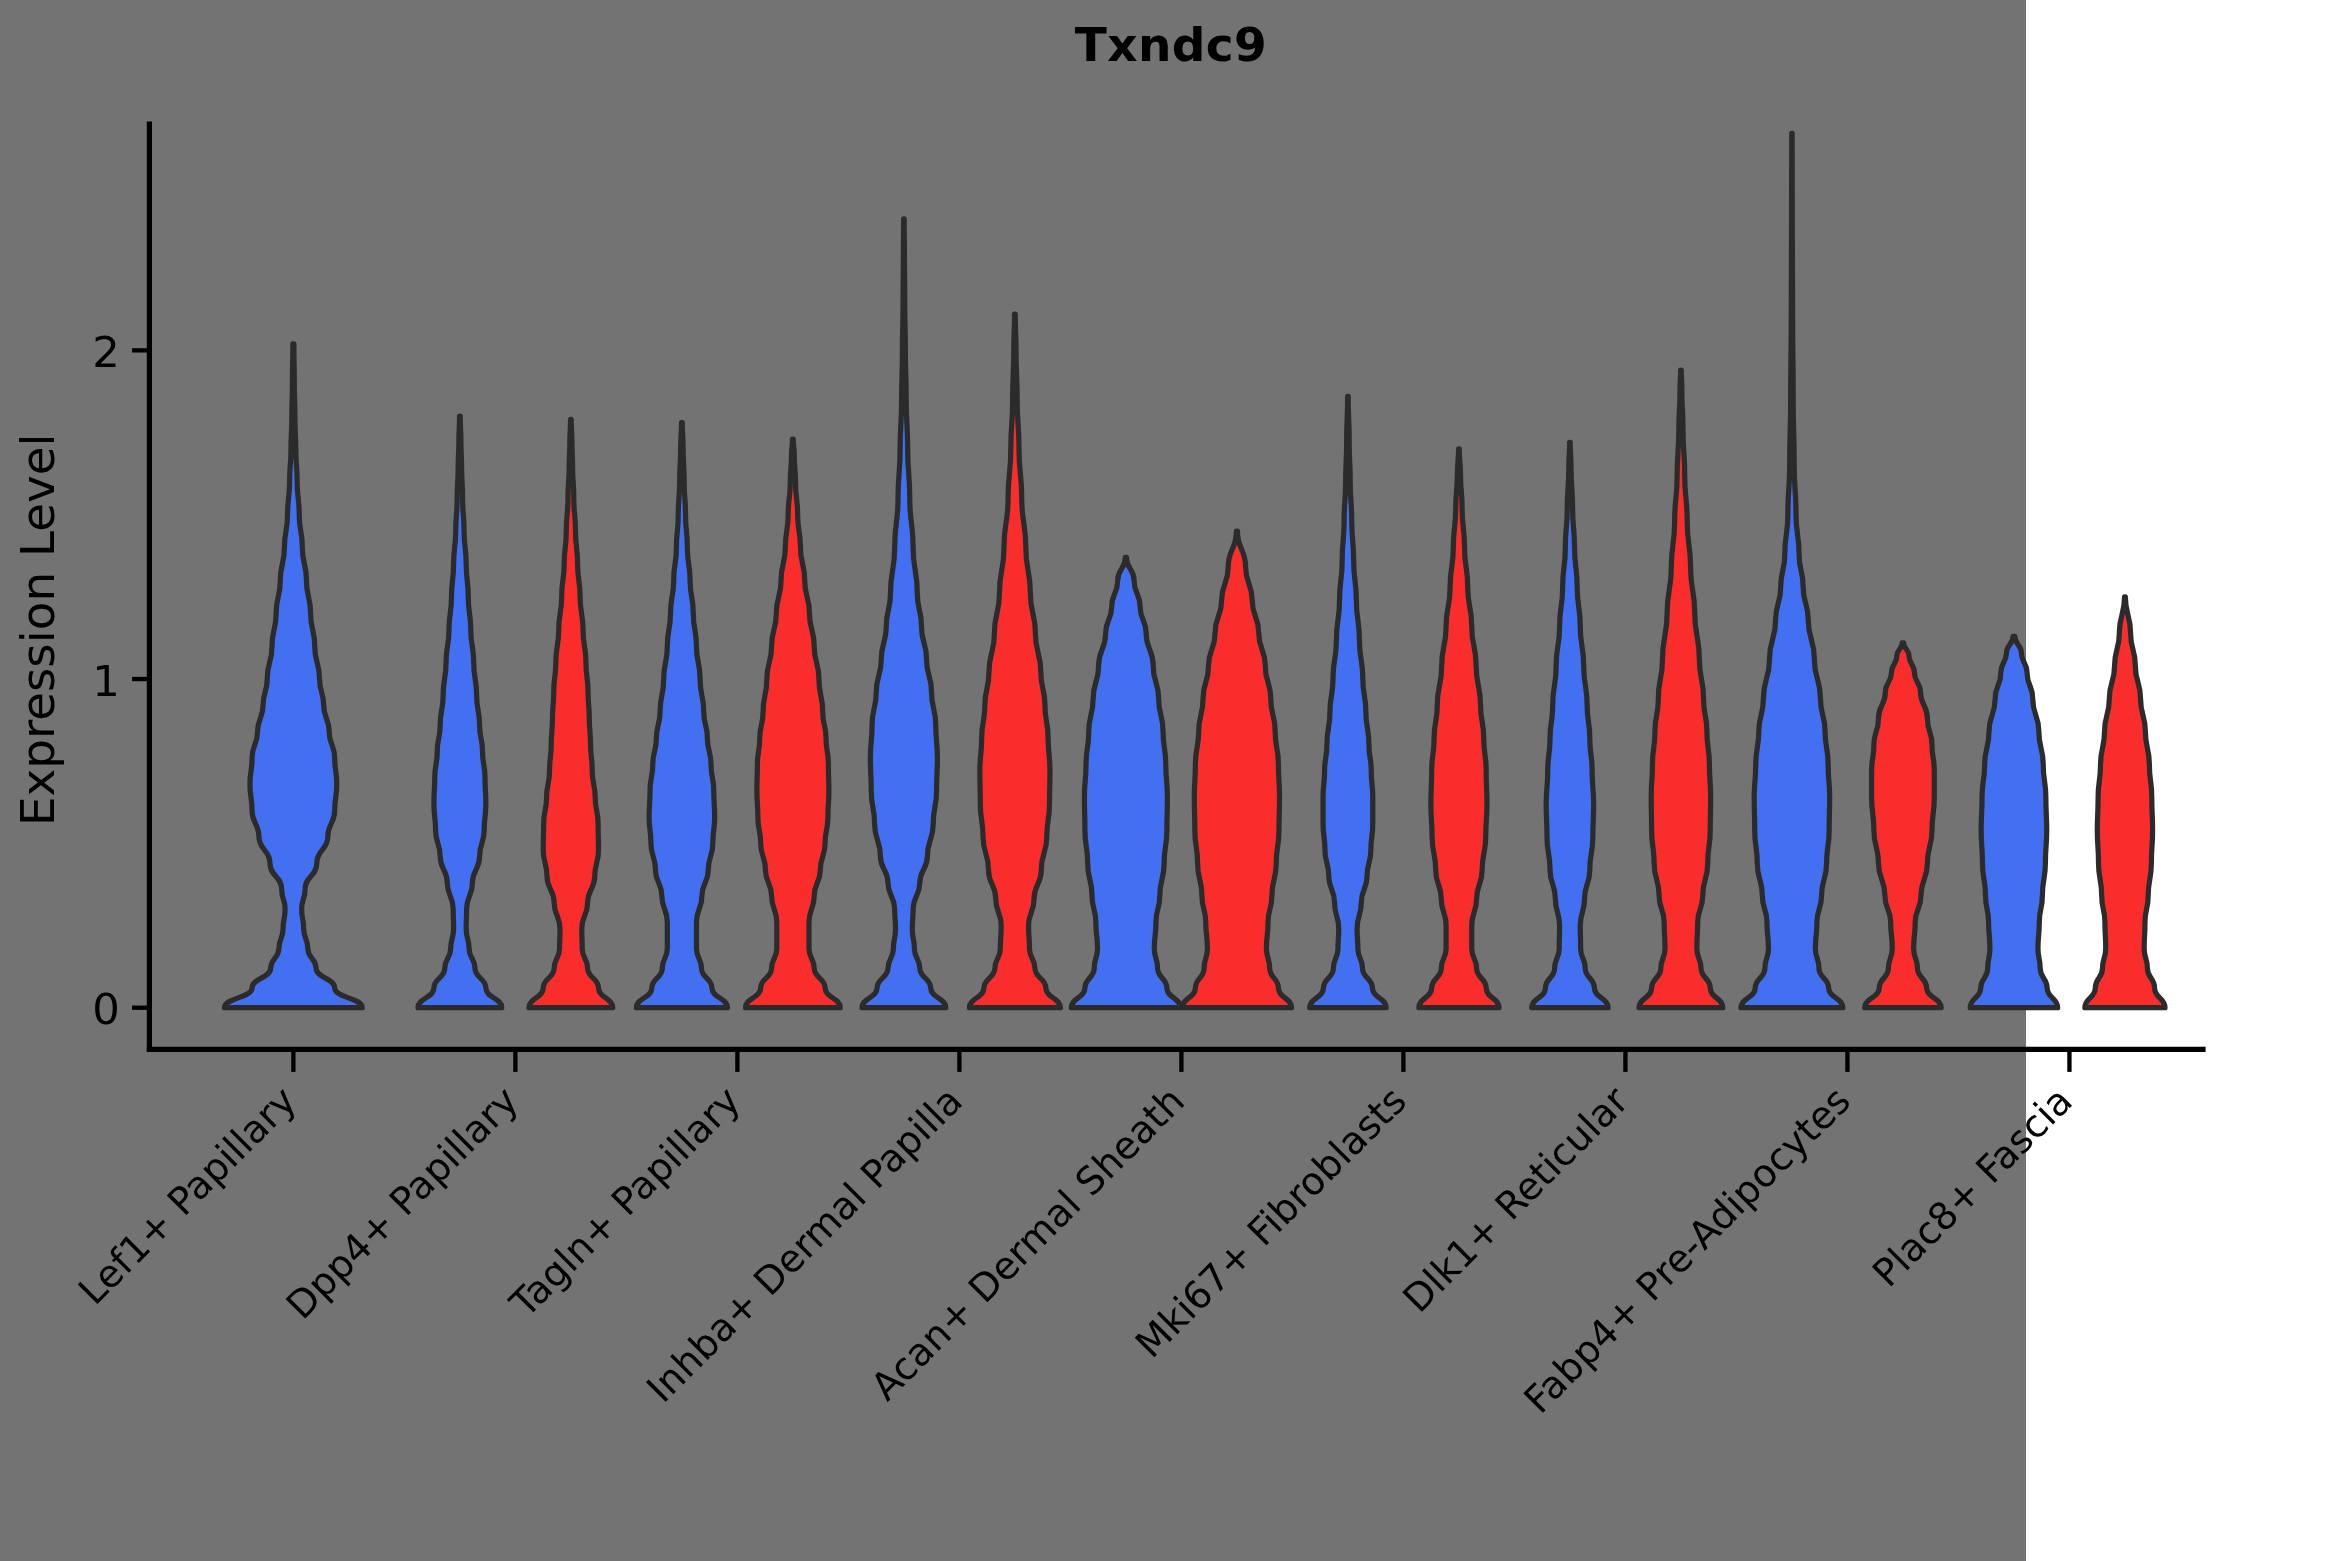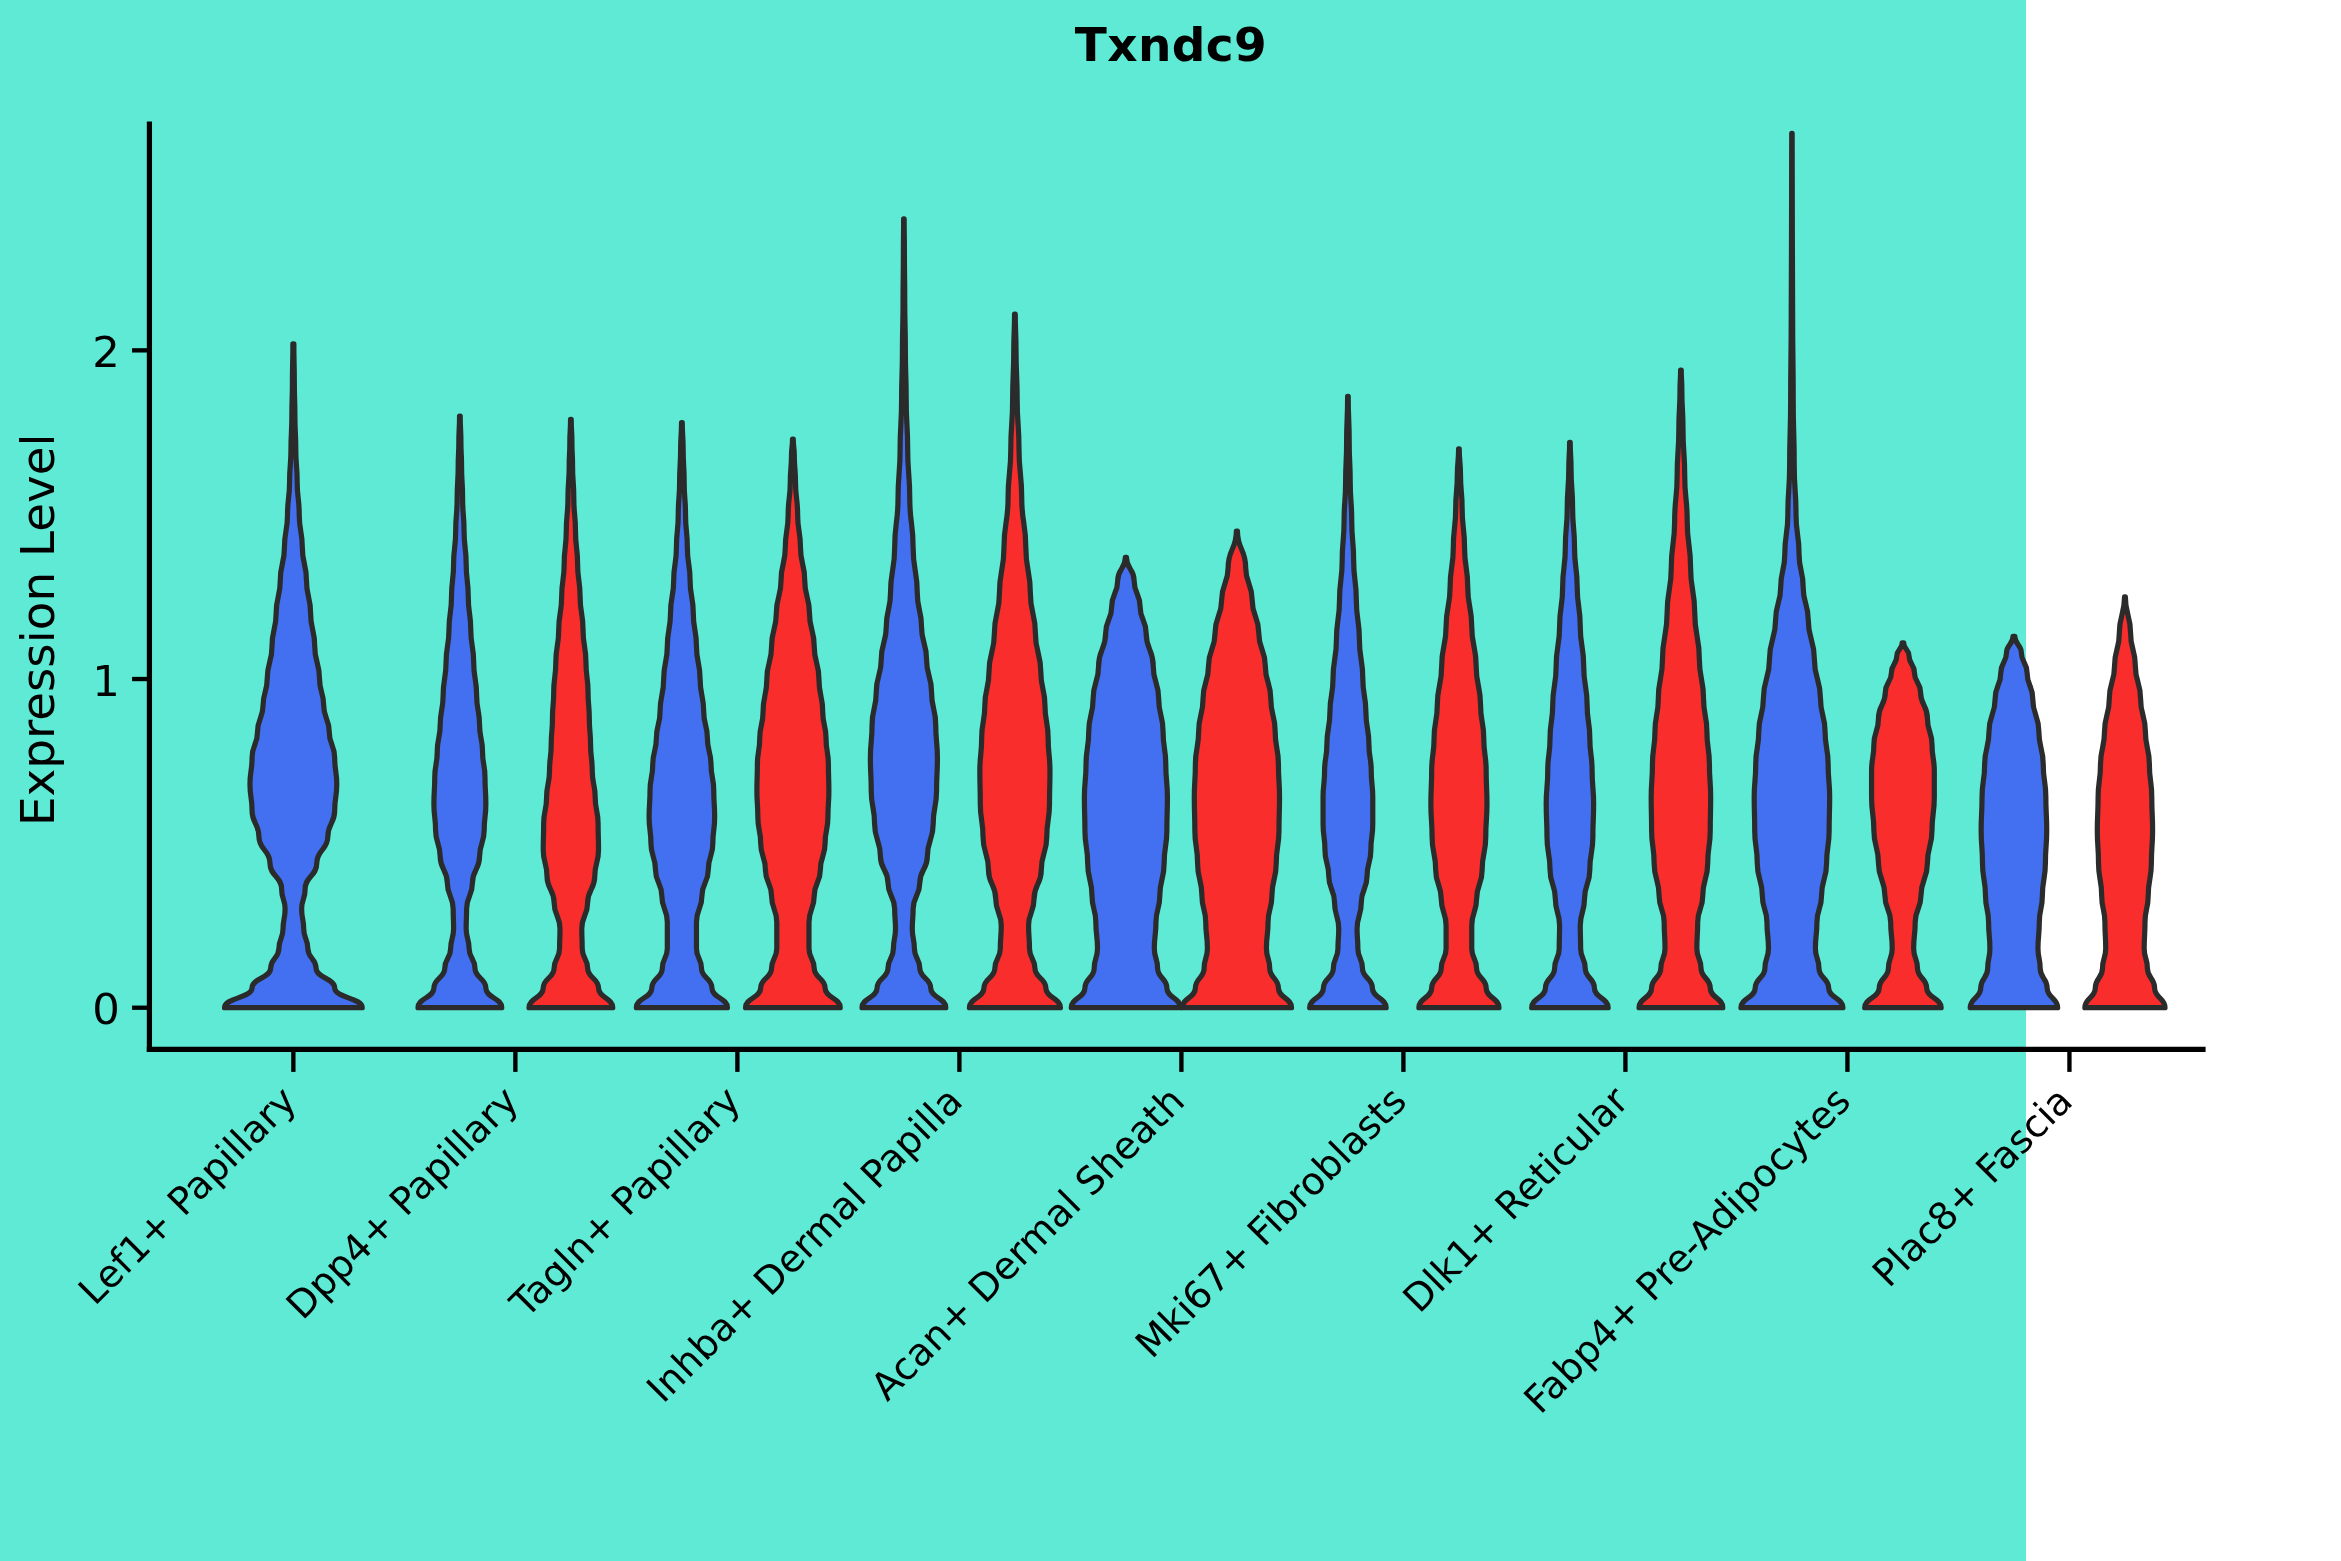--- a/index.html
+++ b/index.html
@@ -10,21 +10,21 @@
   body {
     width: 2342px;
     height: 1561px;
     font-family: "DejaVu Sans", sans-serif;
     overflow: hidden;
   }
   #figure {
     position: relative;
     width: 2026px;
     height: 1561px;
-    background: #5eead4;
+    background: #737373;
     text-decoration: underline;
   }
   #plot-title {
     position: absolute;
     left: 0;
     top: 17.3px;
     width: 2342px;
     text-align: center;
     font-size: 47px;
     font-weight: bold;

